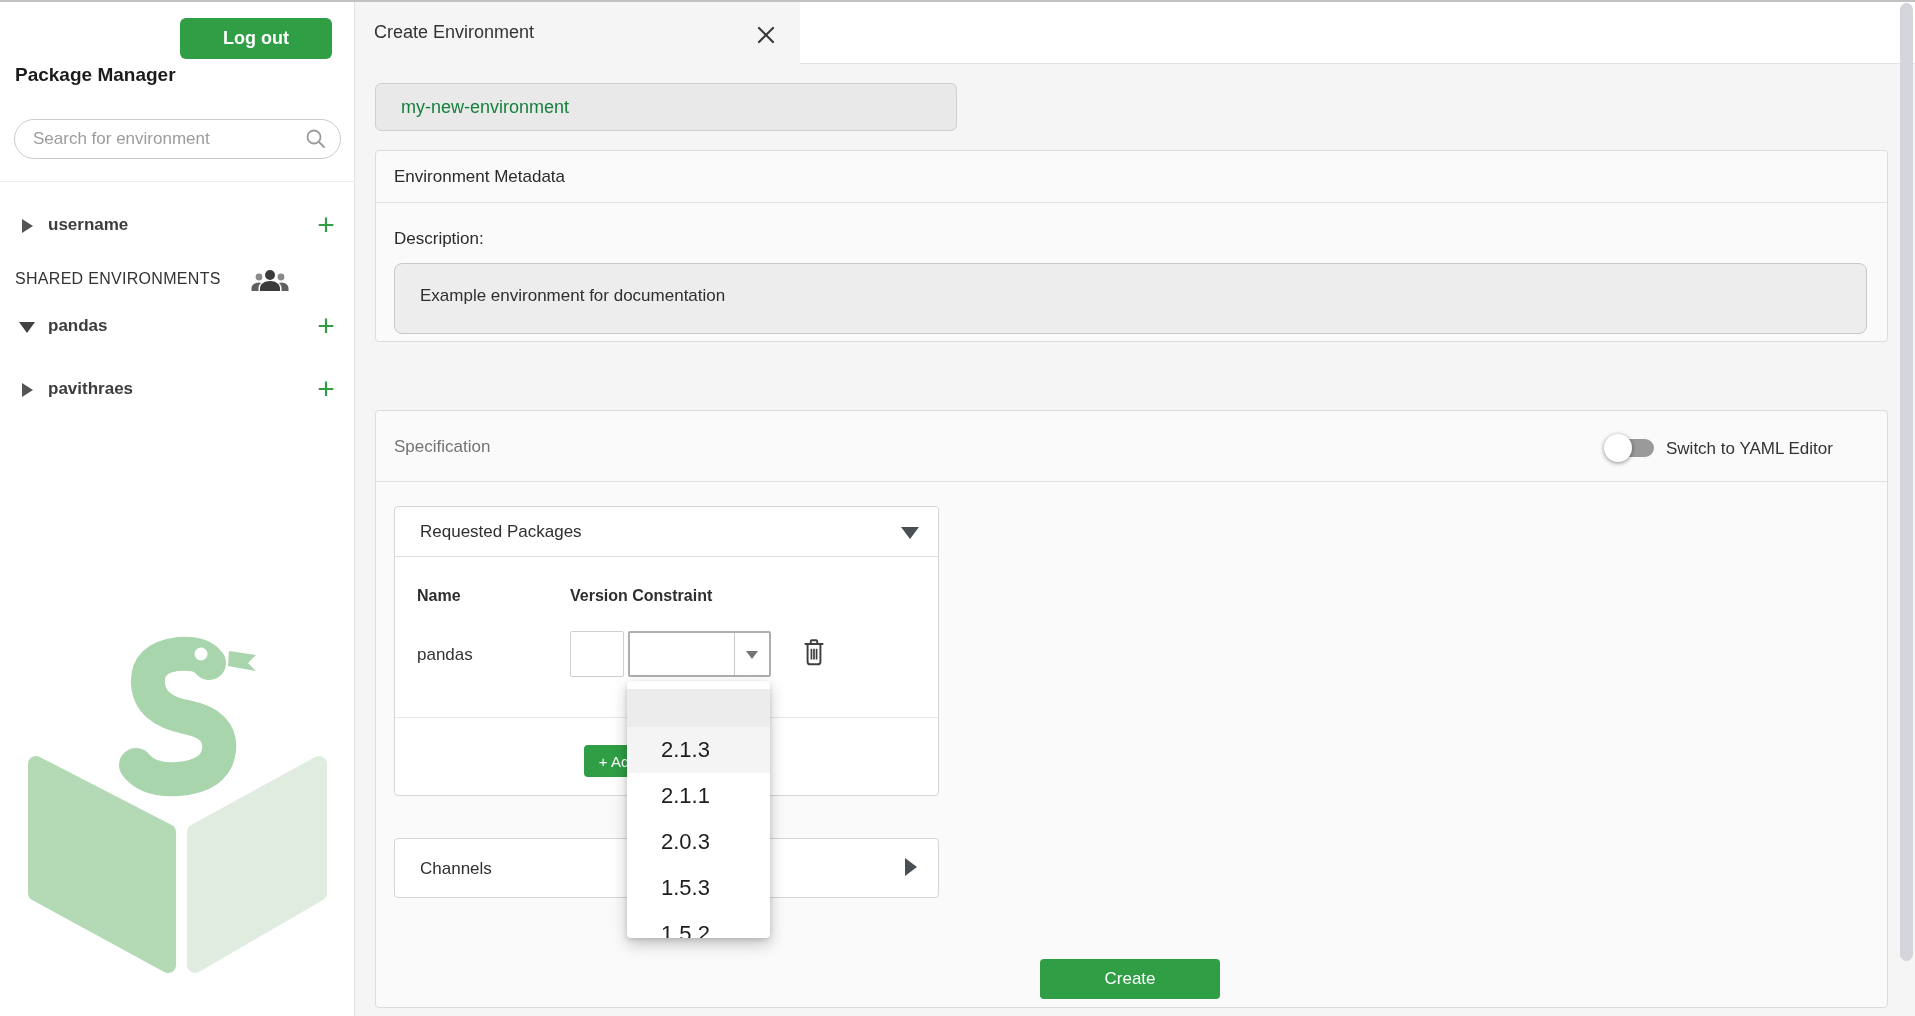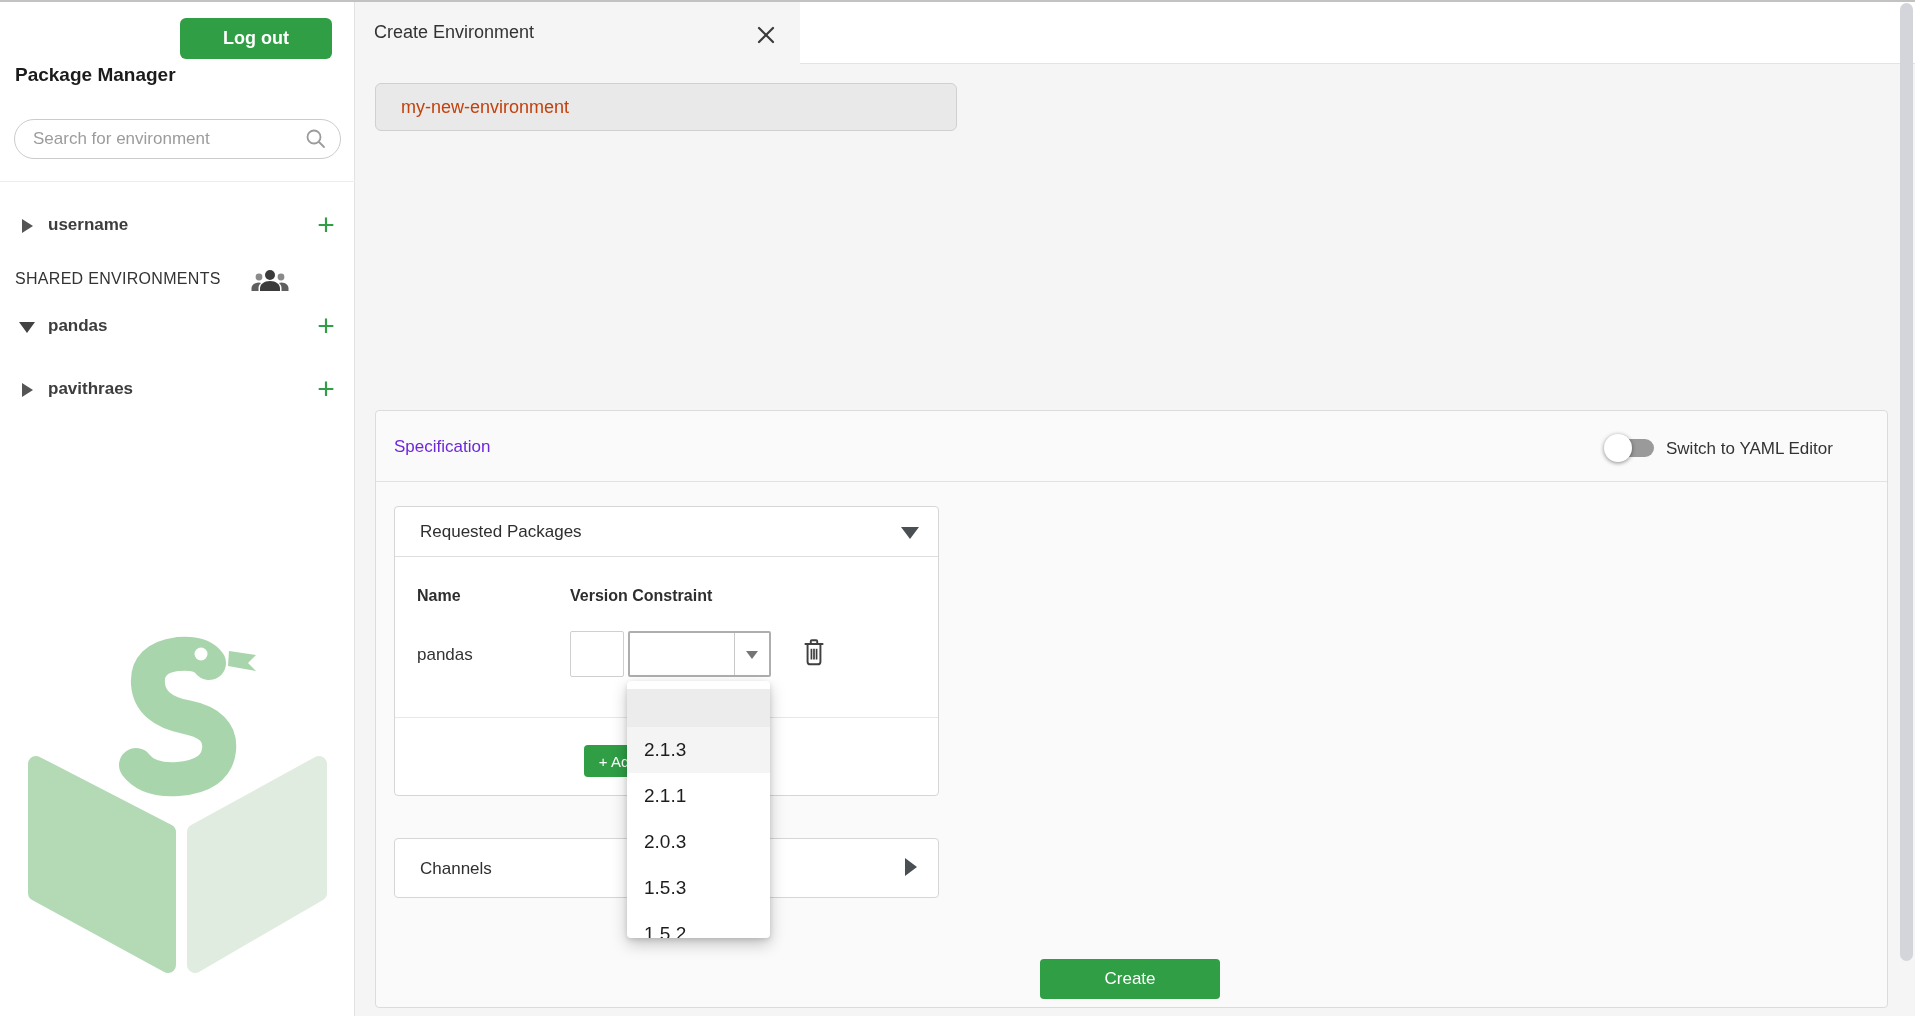--- a/index.html
+++ b/index.html
@@ -35,33 +35,33 @@
   .people-icon { position:absolute; left:250px; top:6px; }
 
   .logo { position:absolute; left:18px; top:618px; }
 
   
   .tab { position:absolute; left:355px; top:2px; width:445px; height:62px; background:#f5f5f5; z-index:5; }
   .tab-title { position:absolute; left:19px; top:20px; font-size:18px; color:#333; }
   .tab-close { position:absolute; left:400px; top:22px; width:22px; height:22px; cursor:pointer; }
 
   
-  .env-name { position:absolute; left:375px; top:83px; width:582px; height:48px; background:#e9e9e9; border:1px solid #d0d0d0; border-radius:6px; padding:0 25px; font-size:18px; color:#c2410c; font-family:inherit; outline:none; }
+  .env-name { position:absolute; left:375px; top:83px; width:582px; height:48px; background:#e9e9e9; border:1px solid #d0d0d0; border-radius:6px; padding:0 25px; font-size:18px; color:#15803d; font-family:inherit; outline:none; }
 
   
   .card { position:absolute; background:#fafafa; border:1px solid #dcdcdc; border-radius:4px; }
   .meta-card { left:375px; top:150px; width:1513px; height:192px; }
   .card-header { position:relative; height:52px; border-bottom:1px solid #e2e2e2; }
   .card-header .hd { position:absolute; left:18px; top:16px; font-size:17px; font-weight:500; color:#2b2b2b; }
   .desc-label { position:absolute; left:18px; top:78px; font-size:17px; color:#2b2b2b; }
   .desc-area { position:absolute; left:18px; top:112px; width:1473px; height:71px; background:#ededed; border:1px solid #c9c9c9; border-radius:8px; padding:22px 25px; font-size:17px; color:#2f2f2f; font-family:inherit; resize:none; outline:none; }
 
   .spec-card { left:375px; top:410px; width:1513px; height:598px; }
   .spec-header { position:relative; height:71px; border-bottom:1px solid #e2e2e2; }
-  .spec-header .hd { position:absolute; left:18px; top:26px; font-size:17px; font-weight:500; color:#6d28d9; }
+  .spec-header .hd { position:absolute; left:18px; top:26px; font-size:17px; font-weight:500; color:#737373; }
   .toggle { position:absolute; left:1228px; top:23px; width:54px; height:28px; cursor:pointer; }
   .toggle .track { position:absolute; left:10px; top:5px; width:40px; height:18px; border-radius:9px; background:#9a9a9a; }
   .toggle .knob { position:absolute; left:0; top:0; width:28px; height:28px; border-radius:50%; background:#fff; box-shadow:0 1px 4px rgba(0,0,0,0.45); }
   .toggle-label { position:absolute; left:1290px; top:28px; font-size:17px; color:#333; }
 
   
   .accordion { position:absolute; background:#fff; border:1px solid #d6d6d6; border-radius:4px; }
   .rp-acc { left:18px; top:95px; width:545px; height:290px; }
   .acc-header { position:relative; height:50px; border-bottom:1px solid #dedede; cursor:pointer; }
   .acc-title { position:absolute; left:25px; top:15px; font-size:17px; color:#2f2f2f;text-align:center; }
@@ -79,21 +79,21 @@
   .rp-divider { position:absolute; left:0; top:210px; width:543px; height:1px; background:#e7e7e7; }
   .add-btn { position:absolute; left:189px; top:238px; width:131px; height:32px; border-radius:4px; font-size:15px; font-weight:500; z-index:1; }
 
   .ch-acc { left:18px; top:427px; width:545px; height:60px; }
   .ch-title { position:absolute; left:25px; top:20px; font-size:17px; color:#2f2f2f; }
 
   .create-btn { position:absolute; left:664px; top:527px; width:180px; height:40px; border-radius:4px; font-size:17px; font-weight:500;margin-top:21px; }
 
   
   .menu { position:absolute; left:627px; top:681px; width:143px; height:257px; background:#fff; border-radius:4px; box-shadow:0 6px 16px rgba(0,0,0,0.22), 0 2px 5px rgba(0,0,0,0.12); overflow:hidden; z-index:20; padding-top:8px; }
-  .menu-item { height:46px; line-height:46px; padding-left:17px; font-size:19px; color:#1d1d1d; cursor:pointer; }
+  .menu-item { height:46px; line-height:46px; padding-left:34px; font-size:22px; color:#1d1d1d; cursor:pointer; }
   .menu-item.hover { background:#f4f4f4; }
   .menu-blank { height:38px; background:#ececec; cursor:pointer; }
 
   
   .scroll-thumb { position:absolute; left:1900px; top:3px; width:13px; height:958px; border-radius:7px; background:#d3d5da; z-index:50; }
 
   :root { --green:#2f9e45; }
 </style>
 </head>
 <body>
@@ -160,20 +160,27 @@
       <path d="M118,147 Q130,163 160,161 Q198,158 201,132 Q204,106 168,99 Q132,92 130,66 Q128,40 160,36 Q183,34 191,45" fill="none" stroke="#a9d5ac" stroke-width="34" stroke-linecap="round"></path>
       <circle cx="183" cy="36" r="6.5" fill="#fff"></circle>
       <polygon points="211,33 238,37 230,45 238,53 210,48" fill="#a9d5ac"></polygon>
       <path d="M18,146 L150,214 L150,347 L18,275 Z" fill="#b3d9b5" stroke="#b3d9b5" stroke-width="16" stroke-linejoin="round"></path>
       <path d="M177,214 L301,146 L301,275 L177,347 Z" fill="#e1ece0" stroke="#e1ece0" stroke-width="16" stroke-linejoin="round"></path>
     </svg>
   </div>
 
   <input class="env-name" value="my-new-environment" style="">
 
+  <div class="card meta-card">
+    <div class="card-header">
+      <span class="hd">Environment Metadata</span>
+    </div>
+    <div class="desc-label">Description:</div>
+    <textarea class="desc-area" style="">Example environment for documentation</textarea>
+  </div>
 
   <div class="card spec-card">
     <div class="spec-header">
       <span class="hd">Specification</span>
       <div class="toggle">
         <div class="track"></div>
         <div class="knob"></div>
       </div>
       <span class="toggle-label">Switch to YAML Editor</span>
     </div>

